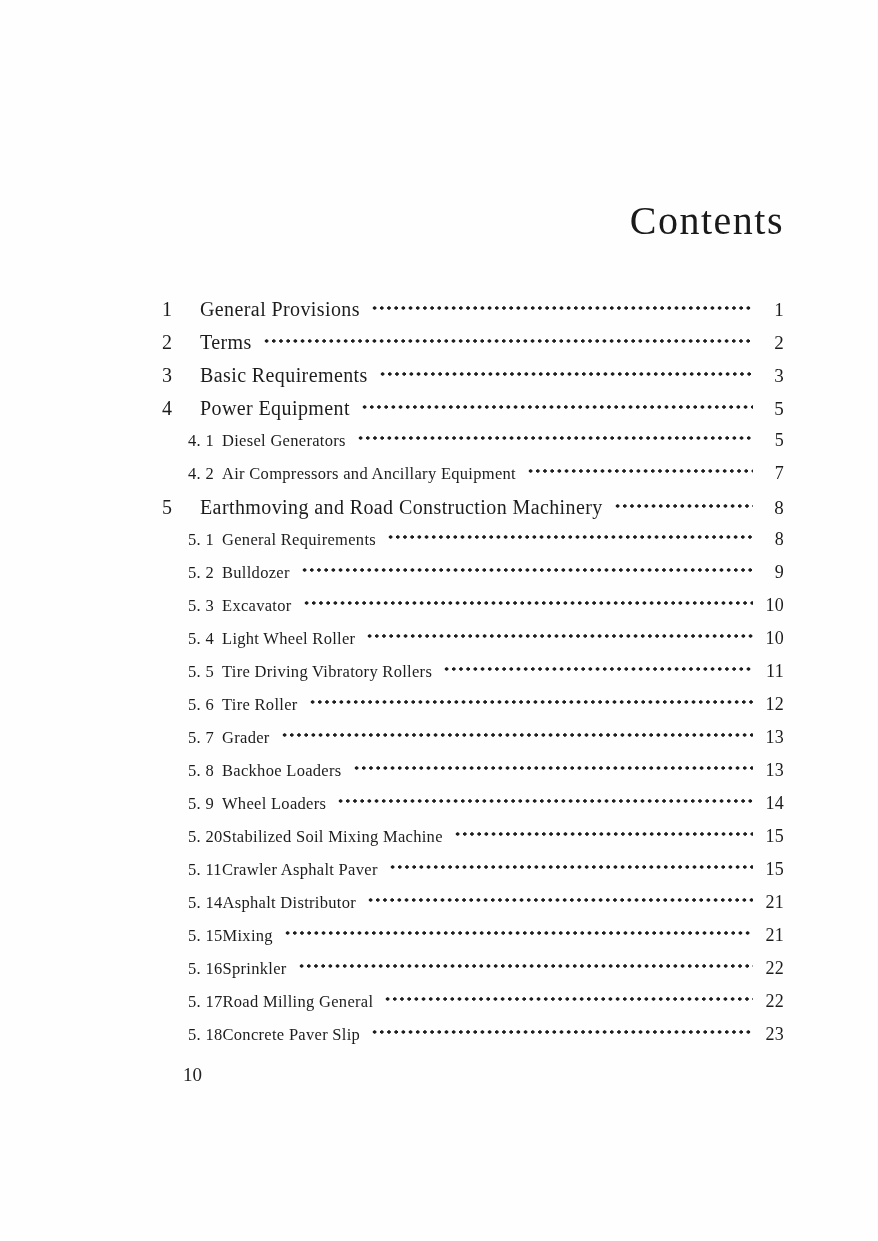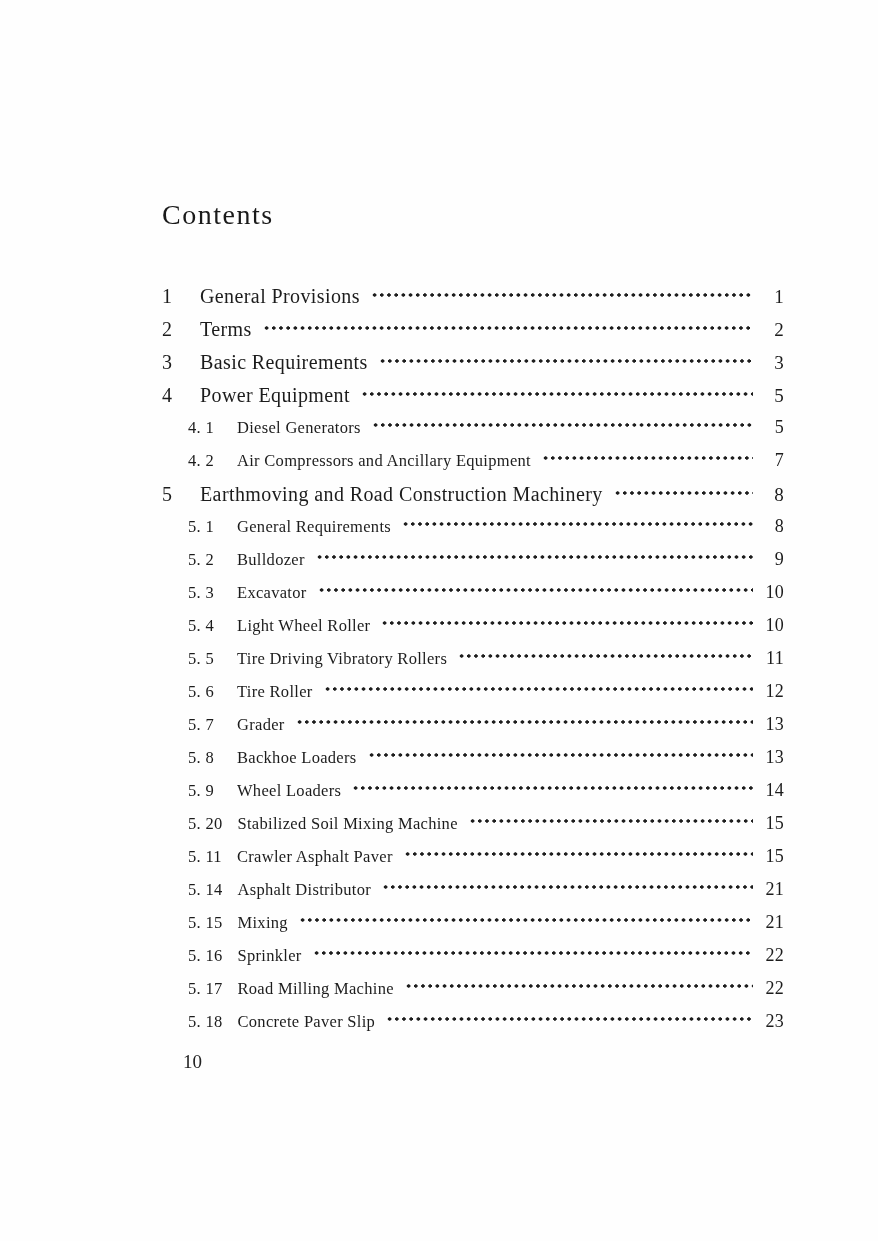--- a/index.html
+++ b/index.html
@@ -18,22 +18,22 @@
     position: relative;
   }
   .content-col {
     position: absolute;
     left: 162px;
     top: 0;
     width: 622px;
     padding-top: 200px;
   }
   .doc-title {
-    text-align: left;
-    font-size: 28px;
+    text-align: right;
+    font-size: 40px;
     font-weight: 400;
     letter-spacing: 1.5px;
     color: #1a1a1a;
     margin-bottom: 56px;
     line-height: 1.05;
   }
   .toc-list { width: 100%; }
   .row {
     display: flex;
     align-items: baseline;
@@ -47,21 +47,21 @@
   .row.lvl2 {
     font-size: 16.5px;
     padding-left: 26px;
     letter-spacing: 0.3px;
   }
   .num {
     flex: 0 0 auto;
     text-align: left;
   }
   .lvl1 .num { min-width: 24px; margin-right: 14px; }
-  .lvl2 .num { min-width: 34px; margin-right: 15px; }
+  .lvl2 .num { min-width: 34px; }
   .label { flex: 0 0 auto; }
   .leader {
     flex: 1 1 auto;
     height: 8px;
     margin: 0 7px 0 11px;
     background-image: radial-gradient(circle, #1d1d1d 1.5px, transparent 1.8px);
     background-size: 7.2px 8px;
     background-position: left center;
     background-repeat: repeat-x;
     min-width: 40px;
@@ -235,21 +235,21 @@
 
   <div class="row lvl2">
     <span class="num">5. 16</span>
     <span class="label">Sprinkler</span>
     <span class="leader"></span>
     <span class="pg">22</span>
   </div>
 
   <div class="row lvl2">
     <span class="num">5. 17</span>
-    <span class="label">Road Milling Machine</span>
+    <span class="label">Road Milling General</span>
     <span class="leader"></span>
     <span class="pg">22</span>
   </div>
 
   <div class="row lvl2">
     <span class="num">5. 18</span>
     <span class="label">Concrete Paver Slip</span>
     <span class="leader"></span>
     <span class="pg">23</span>
   </div>

